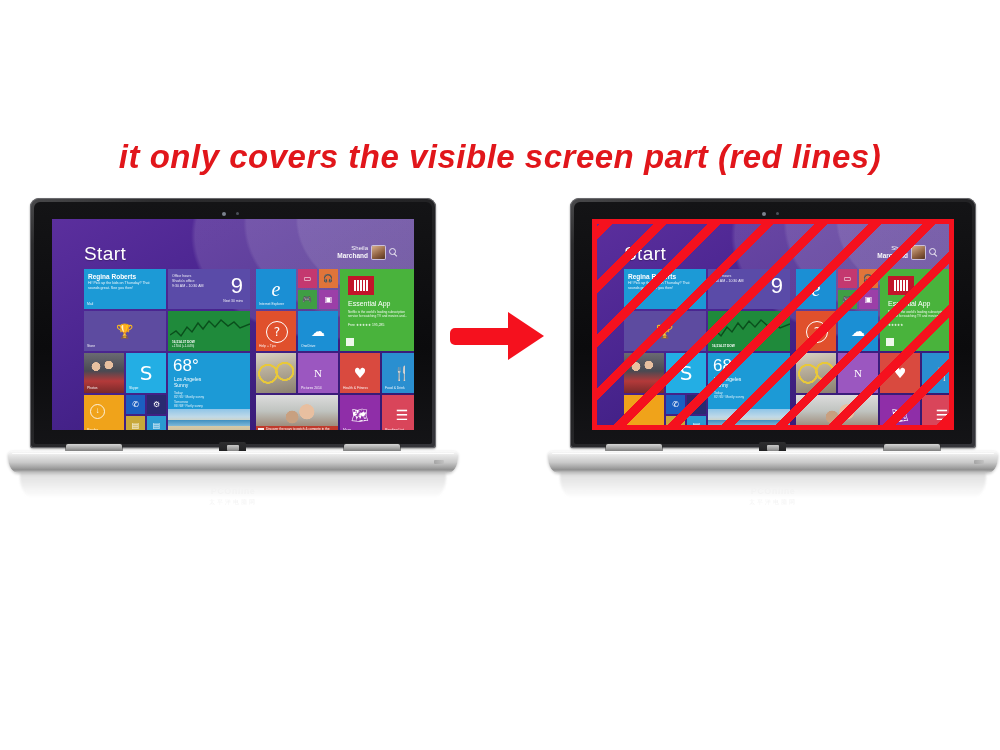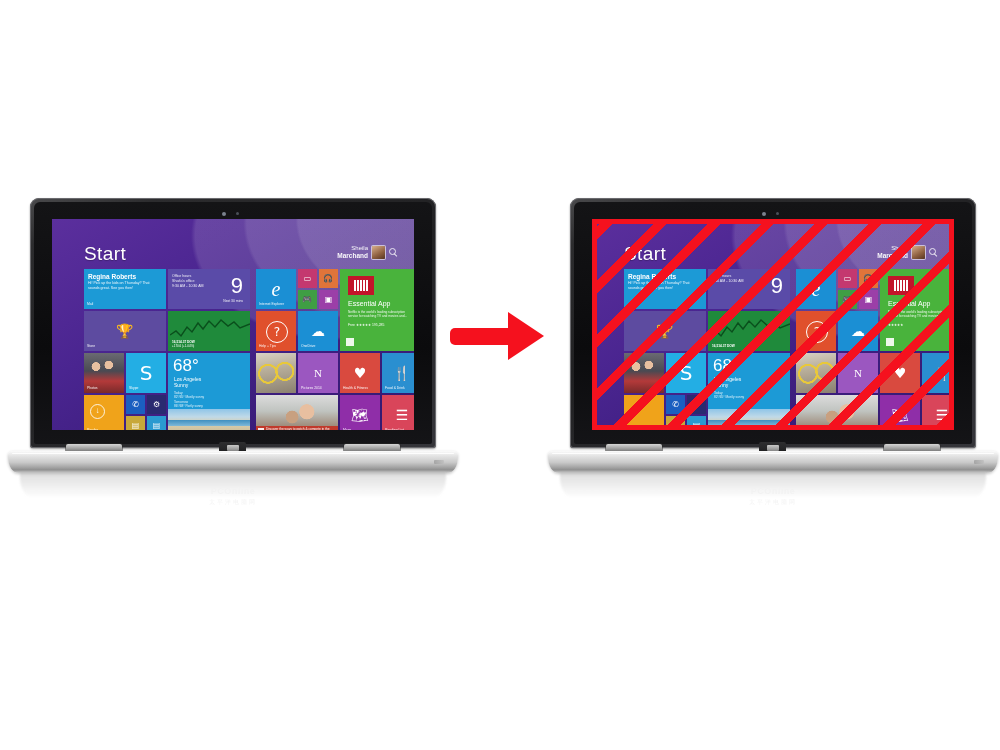--- a/index.html
+++ b/index.html
@@ -268,20 +268,21 @@
     position:absolute;left:58px;top:0;width:0;height:0;
     border-top:24px solid transparent;border-bottom:24px solid transparent;
     border-left:36px solid #f5111e;
   }
 </style>
 </head>
 <body>
 
 <div class="stage">
 
+  <div class="headline">it only covers the visible screen part (red lines)</div>
 
   <div class="laptop left">
     <div class="lid">
       <div class="lid-inner">
         <div class="webcam">
             <i class="d1"></i>
             <i class="d2"></i>
           </div>
       </div>
 

